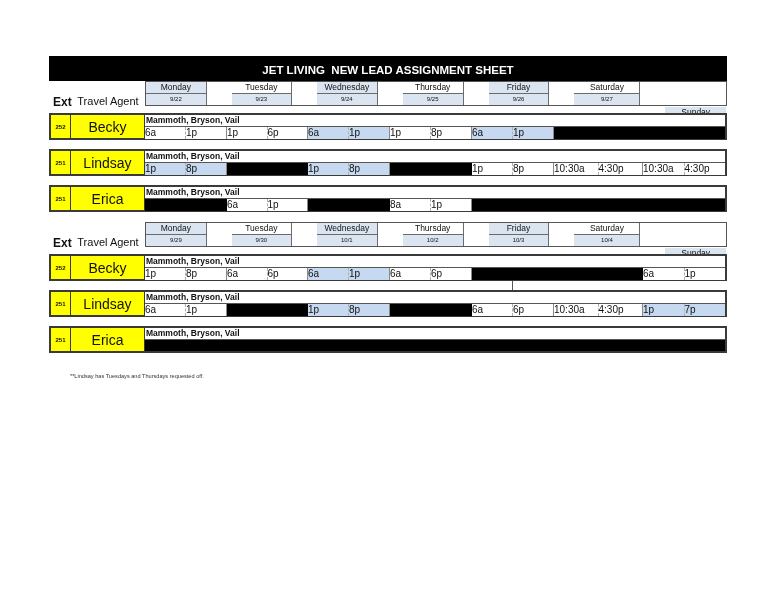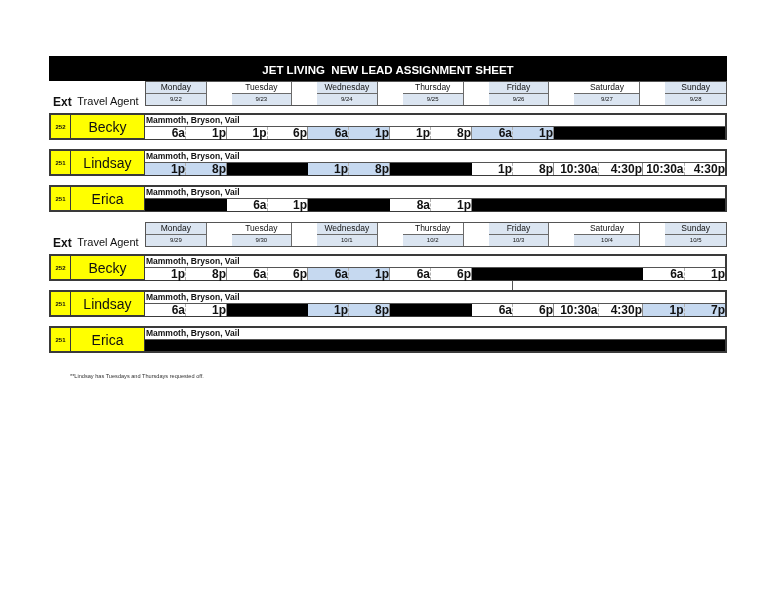--- a/index.html
+++ b/index.html
@@ -4,36 +4,36 @@
 <style>
   html,body{margin:0;padding:0;}
   body{width:768px;height:594px;background:#ffffff;position:relative;overflow:hidden;font-family:"Liberation Sans",sans-serif;color:#111;}
   .title-bar{position:absolute;left:49px;top:56px;width:678px;height:25px;background:#000;color:#fff;font-weight:bold;font-size:11.5px;display:flex;align-items:center;justify-content:center;white-space:pre;padding-top:2px;box-sizing:border-box;}
   .week{position:absolute;left:49px;width:678px;}
   .header{position:relative;height:25px;}
   .hdr-ext{position:absolute;left:4px;top:14px;font-size:12px;font-weight:bold;}
   .hdr-agent{position:absolute;left:22px;width:74px;top:14px;font-size:11px;text-align:center;}
   .day-grid{position:absolute;left:96px;top:0;width:582px;height:25px;border:1px solid #555;box-sizing:border-box;display:flex;gap:25px;}
   .day-col{box-sizing:border-box;border-right:1px solid #6b6b6b;display:flex;flex-direction:column;}
-  .day-col:last-child{border-right:none;}
+  .day-col:last-child{border-right:none;margin-top:25px;}
   .day-name{height:11px;font-size:8.5px;text-align:center;line-height:11px;border-bottom:1px solid #6b6b6b;}
   .day-date{flex:1;font-size:6px;text-align:center;line-height:11px;background:#dbe5f1;}
   .agent-row{position:relative;height:27px;border:2px solid #3a3a3a;box-sizing:border-box;display:flex;margin-top:9px;}
   .agent-row.first{margin-top:7px;}
   .ext-cell{width:20px;box-sizing:border-box;background:#ffff00;border-right:1px solid #3a3a3a;font-size:6px;font-weight:bold;display:flex;align-items:center;justify-content:center;}
   .name-cell{width:74px;box-sizing:border-box;background:#ffff00;border-right:1px solid #3a3a3a;font-size:14px;display:flex;align-items:center;justify-content:center;}
   .sched{flex:1;display:flex;flex-direction:column;}
   .loc-row{height:11px;border-bottom:1px solid #555;font-size:8.5px;font-weight:bold;line-height:11px;padding-left:1px;background:#fff;white-space:nowrap;}
   .times-row{flex:1;display:flex;}
   .shift{box-sizing:border-box;border-right:1px solid #8a8a8a;display:flex;}
   .shift:last-child{border-right:none;}
   .shift.off{background:#000;border-right-color:#000;}
   .shift.white{background:#fff;}
   .shift.blue{background:#c6d9f0;}
-  .half{flex:1;font-size:12px;font-weight:bold;text-align:right;line-height:12px;}
+  .half{flex:1;font-size:10px;font-weight:normal;text-align:left;line-height:12px;}
   .half.start{border-right:1px dashed #b0b0b0;}
   .note{position:absolute;left:70px;top:373px;font-size:5.6px;color:#333;white-space:nowrap;}
   .artifact-line{position:absolute;left:512px;top:281px;width:1px;height:9px;background:#555;}
 </style>
 </head>
 <body>
 
 <div class="title-bar">JET LIVING  NEW LEAD ASSIGNMENT SHEET</div>
 
 <div class="week" id="week-0" style="top:81px;">

